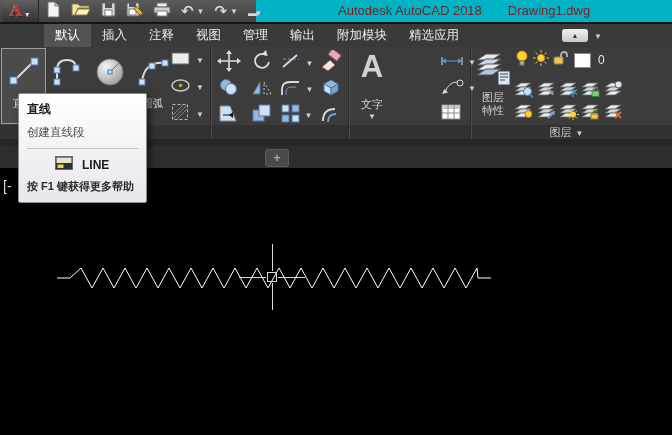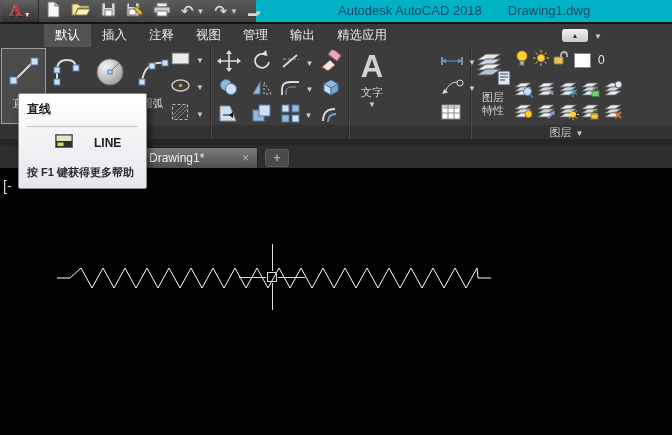--- a/index.html
+++ b/index.html
@@ -9,21 +9,21 @@
   .titlebar{position:absolute;left:0;top:0;width:672px;height:22px;background:#00b3c4;border-bottom:2px solid #141414;}
   .titlebar-left{position:absolute;left:0;top:0;width:256px;height:22px;background:linear-gradient(#5a5a5a,#404040);}
   .logo{position:absolute;left:2px;top:0;width:36px;height:22px;background:linear-gradient(#606060,#333);
         border-right:1px solid #2a2a2a;display:flex;align-items:center;justify-content:center;cursor:default;}
   .logo .a{font-size:17px;font-weight:bold;color:#cf2a27;text-shadow:0 0 1px #fff,1px 1px 1px #400;font-family:"Liberation Serif","DejaVu Serif",serif;}
   .logo .lc{font-size:7px;color:#ddd;margin-left:2px;margin-top:6px;}
   .qat{position:absolute;left:44px;top:0;height:22px;display:flex;align-items:center;gap:6px;}
   .qat-btn{display:flex;align-items:center;height:20px;padding:0 2px;}
   .qat-btn .caret{font-size:8px;color:#cfcfcf;margin-left:3px;}
   .qat-txt{font-size:15px;font-weight:bold;color:#d8d8d8;line-height:14px;}
-  .title-text{position:absolute;left:338px;top:0;height:34px;line-height:21px;font-size:13px;color:#0c4a6e;white-space:nowrap;}
+  .title-text{position:absolute;left:338px;top:0;height:34px;line-height:21px;font-size:13px;color:#7f1d1d;white-space:nowrap;}
   .title-text .doc{margin-left:26px;}
   
   .tabrow{position:absolute;left:0;top:24px;width:672px;height:23px;background:#3a3a3a;display:flex;align-items:stretch;padding-left:44px;box-sizing:border-box;}
   .rtab{color:#ececec;font-size:12.5px;line-height:23px;padding:0 11px;white-space:nowrap;}
   .rtab.active{background:#535353;color:#fff;}
   .ribbon-min{position:absolute;left:562px;top:29px;width:26px;height:13px;background:linear-gradient(#f2f2f2,#c9c9c9);border-radius:3px;
               display:flex;align-items:center;justify-content:center;font-size:7px;color:#333;}
   .ribbon-min-caret{position:absolute;left:594px;top:32px;font-size:8px;color:#c9c9c9;}
   
   .ribbon{position:absolute;left:0;top:47px;width:672px;height:92px;background:#3c3c3c;}
@@ -41,21 +41,21 @@
   .draw-mini{position:absolute;left:170px;top:50px;display:flex;flex-direction:column;gap:7px;}
   .mini-item{display:flex;align-items:center;gap:4px;height:20px;}
   .mini-item .caret, .cell .caret{font-size:8px;color:#cfcfcf;}
   
   .modify-grid{position:absolute;left:214px;top:52px;width:132px;display:grid;grid-template-columns:repeat(4,1fr);gap:4px 3px;}
   .cell{height:22px;display:flex;align-items:center;justify-content:center;gap:2px;}
   
   .anno-text{position:absolute;left:352px;top:49px;width:40px;text-align:center;}
   .anno-text .bigA{font-size:31px;color:#d2d2d2;line-height:36px;font-weight:bold;}
   .anno-dim{position:absolute;left:394px;top:49px;width:44px;text-align:center;}
-  .anno-label{font-size:11px;color:#d6d6d6;margin-top:0;}
+  .anno-label{font-size:11px;color:#d6d6d6;margin-top:12px;}
   .anno-caret{font-size:8px;color:#cfcfcf;}
   .anno-mini{position:absolute;left:440px;top:52px;display:flex;flex-direction:column;gap:6px;}
   
   .layers-big{position:absolute;left:473px;top:49px;width:40px;text-align:center;}
   .layers-big .llabel{font-size:11px;color:#d6d6d6;line-height:13px;}
   .layer-combo{position:absolute;left:515px;top:50px;height:20px;display:flex;align-items:center;gap:4px;}
   .layer-combo .swatch{width:15px;height:13px;background:#fff;border:1px solid #888;}
   .layer-combo .lname{font-size:12px;color:#e8e8e8;margin-left:3px;}
   .layer-grid{position:absolute;left:514px;top:80px;width:110px;display:grid;grid-template-columns:repeat(5,1fr);gap:2px 2px;}
   .lcell{height:20px;display:flex;align-items:center;justify-content:center;}
@@ -74,23 +74,23 @@
   .zig-svg{position:absolute;left:0;top:0;width:672px;height:435px;z-index:2;pointer-events:none;}
   .xhair{position:absolute;background:#dcdcdc;z-index:3;}
   .pickbox{position:absolute;border:1px solid #dcdcdc;background:transparent;z-index:3;}
   
   .tooltip{position:absolute;left:18px;top:93px;width:129px;background:linear-gradient(#ffffff,#e6e6ec);
            border:1px solid #8d8d8d;border-radius:2px;box-shadow:3px 3px 7px rgba(0,0,0,.55);
            z-index:10;padding:7px 8px 8px 8px;box-sizing:border-box;}
   .tt-title{font-size:12px;font-weight:bold;color:#1c1c1c;}
   .tt-desc{font-size:11.5px;color:#4a4a4a;margin-top:7px;white-space:nowrap;}
   .tt-hr{border:none;border-top:1px solid #c3c3c3;margin:8px 0 7px 0;}
-  .tt-cmd{display:flex;align-items:center;gap:21px;padding-left:28px;}
+  .tt-cmd{display:flex;align-items:center;gap:9px;padding-left:28px;}
   .tt-cmd .cmdname{font-size:12px;font-weight:bold;color:#1c1c1c;}
-  .tt-help{font-size:11px;font-weight:bold;color:#2a2a2a;margin-top:13px;white-space:nowrap;}
+  .tt-help{font-size:11px;font-weight:bold;color:#2a2a2a;margin-top:5px;white-space:nowrap;}
 </style>
 </head>
 <body>
 
 <div class="app">
 
   <div class="titlebar">
     <div class="titlebar-left">
       <div class="logo">
         <span class="a">A</span>
@@ -149,20 +149,21 @@
     </div>
   </div>
 
   <div class="tabrow" id="ribbon-tabs">
       <div class="rtab active">默认</div>
       <div class="rtab">插入</div>
       <div class="rtab">注释</div>
       <div class="rtab">视图</div>
       <div class="rtab">管理</div>
       <div class="rtab">输出</div>
+      <div class="rtab">附加模块</div>
       <div class="rtab">精选应用</div>
     </div>
   <div class="ribbon-min">▲</div>
   <div class="ribbon-min-caret">▼</div>
 
   <div class="ribbon"></div>
   <div class="plabel-row"></div>
   <div class="pdivider" style="left:210px"></div>
   <div class="pdivider" style="left:348px"></div>
   <div class="pdivider" style="left:470px"></div>
@@ -497,40 +498,37 @@
             </g>
             <path d="M11 11l6 6M17 11l-6 6" stroke="#c87137" stroke-width="2"></path>
           </svg></span>
       </div>
     </div>
   <div class="plabel" style="left:471px;width:191px"><span>图层</span><span class="caret">▼</span></div>
 
   <div class="ribbon-bottom"></div>
 
   <div class="filetabbar">
-    <div class="filetab">
-      <span class="ftlabel">Drawing1*</span>
-      <span class="ftclose">×</span>
-    </div>
     <div class="newtab">+</div>
   </div>
 
   <div class="canvas"></div>
   <div class="vpctrl">[-</div>
   <svg class="zig-svg">
     <polyline id="zigzag" fill="none" stroke="#ffffff" stroke-width="1" points="57,278 70,278 81,268 92,288 103,268 114,288 125,268 136,288 147,268 158,288 169,268 180,288 191,268 202,288 213,268 224,288 235,268 246,288 257,268 268,288 279,268 290,288 301,268 312,288 323,268 334,288 345,268 356,288 367,268 378,288 389,268 400,288 411,268 422,288 433,268 444,288 455,268 466,288 477,268 478,278 491,278"></polyline>
   </svg>
   <div id="xh-top" class="xhair" style="left: 272px; top: 244px; width: 1px; height: 27px;"></div>
   <div id="xh-bottom" class="xhair" style="left: 272px; top: 283px; width: 1px; height: 27px;"></div>
   <div id="xh-left" class="xhair" style="left: 239px; top: 277px; width: 27px; height: 1px;"></div>
   <div id="xh-right" class="xhair" style="left: 278px; top: 277px; width: 27px; height: 1px;"></div>
   <div id="xh-box" class="pickbox" style="left: 267px; top: 272px; width: 8px; height: 8px;"></div>
 
   <div class="tooltip">
     <div class="tt-title">直线</div>
+    <div class="tt-desc">创建直线段</div>
     <hr class="tt-hr">
     <div class="tt-cmd">
       <span id="cmd-icon"><svg width="18" height="14" viewBox="0 0 18 14">
             <rect x="0.5" y="0.5" width="17" height="13" fill="#28323c" stroke="#667"></rect>
             <rect x="1.5" y="1.5" width="15" height="5.5" fill="#e9e4c4"></rect>
             <rect x="2.5" y="8.5" width="6" height="3.5" fill="#e8d54a"></rect>
           </svg></span>
       <span class="cmdname">LINE</span>
     </div>
     <div class="tt-help">按 F1 键获得更多帮助</div>

